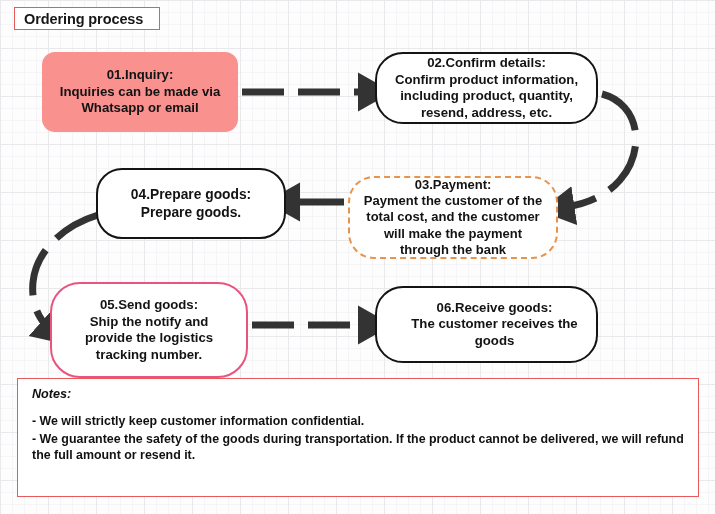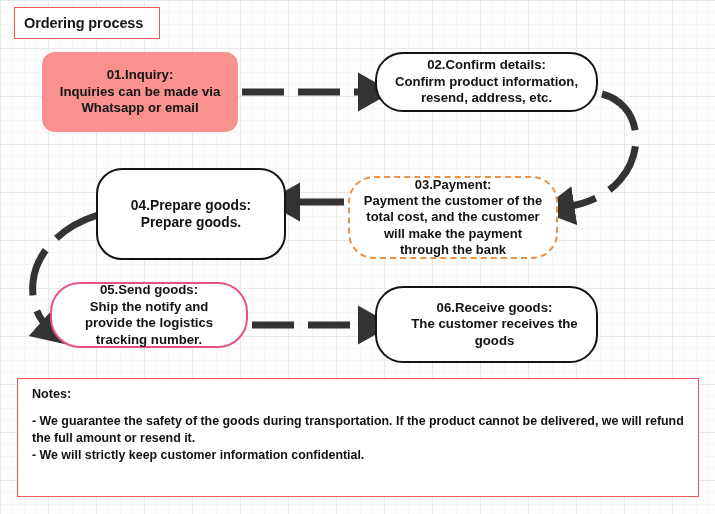--- a/index.html
+++ b/index.html
@@ -27,21 +27,21 @@
     background-size: 48px 48px, 48px 48px, 12px 12px, 12px 12px;
     background-position: 0 0, 0 0, 0 0, 0 0;
   }
 
   
   #title-box {
     position: absolute;
     left: 14px;
     top: 7px;
     width: 146px;
-    height: 32px;
+    height: 23px;
     box-sizing: border-box;
     background: #ffffff;
     border: 1.6px solid #e8595c;
     display: flex;
     align-items: center;
     padding-left: 9px;
   }
   #title-box .txt {
     font-size: 14.5px;
     font-weight: bold;
@@ -70,43 +70,43 @@
   }
 
   #node-01 {
     left: 42px; top: 52px; width: 196px; height: 80px;
     background: #f9918f;
     border: none;
     border-radius: 13px;
     font-size: 13.2px;
   }
   #node-02 {
-    left: 375px; top: 52px; width: 223px; height: 60px;
+    left: 375px; top: 52px; width: 223px; height: 72px;
     background: #ffffff;
     border: 2.4px solid #141414;
     border-radius: 28px;
     font-size: 13.2px;
   }
   #node-03 {
     left: 348px; top: 160px; width: 210px; height: 83px;
     background: #ffffff;
     border: 2px dashed #e8924a;
     border-radius: 26px;
     font-size: 13.0px;
     margin-top: 16px;
   }
   #node-04 {
-    left: 96px; top: 168px; width: 190px; height: 92px;
+    left: 96px; top: 168px; width: 190px; height: 71px;
     background: #ffffff;
     border: 2.4px solid #141414;
     border-radius: 26px;
     font-size: 13.8px;
   }
   #node-05 {
-    left: 50px; top: 282px; width: 198px; height: 66px;
+    left: 50px; top: 282px; width: 198px; height: 96px;
     background: #ffffff;
     border: 2px solid #e8547e;
     border-radius: 30px;
     font-size: 13.2px;
   }
   #node-06 {
     left: 375px; top: 286px; width: 223px; height: 77px;
     background: #ffffff;
     border: 2.4px solid #141414;
     border-radius: 28px;
@@ -135,20 +135,21 @@
     background: #ffffff;
     border: 1.6px solid #e8595c;
     padding: 8px 12px 6px 14px;
     z-index: 6;
   }
   #notes-box .notes-title {
     font-size: 12.6px;
     font-weight: bold;
     color: #111111;
     margin-bottom: 12px;
+    font-style: italic;
   }
   #notes-box .note-line {
     font-size: 12.4px;
     font-weight: bold;
     color: #111111;
     line-height: 1.33;
     margin-bottom: 1px;
   }
 </style>
 </head>
@@ -180,20 +181,21 @@
 
   <div class="node" id="node-01">
     <span class="ln">01.Inquiry:</span>
     <span class="ln">Inquiries can be made via</span>
     <span class="ln">Whatsapp or email</span>
   </div>
 
   <div class="node" id="node-02">
     <span class="ln">02.Confirm details:</span>
     <span class="ln">Confirm product information,</span>
+    <span class="ln">including product, quantity,</span>
     <span class="ln">resend, address, etc.</span>
   </div>
 
   <div class="node" id="node-03">
     <span class="ln">03.Payment:</span>
     <span class="ln">Payment the customer of the</span>
     <span class="ln">total cost, and the customer</span>
     <span class="ln">will make the payment</span>
     <span class="ln">through the bank</span>
   </div>
@@ -211,17 +213,17 @@
   </div>
 
   <div class="node" id="node-06">
     <span class="ln">06.Receive goods:</span>
     <span class="ln">The customer receives the</span>
     <span class="ln">goods</span>
   </div>
 
   <div id="notes-box">
     <div class="notes-title">Notes:</div>
+    <div class="note-line">- We will strictly keep customer information confidential.</div>
     <div class="note-line">- We guarantee the safety of the goods during transportation. If the product cannot be delivered, we will refund the full amount or resend it.</div>
-    <div class="note-line">- We will strictly keep customer information confidential.</div>
   </div>
 
 </div>
 
 </body></html>

